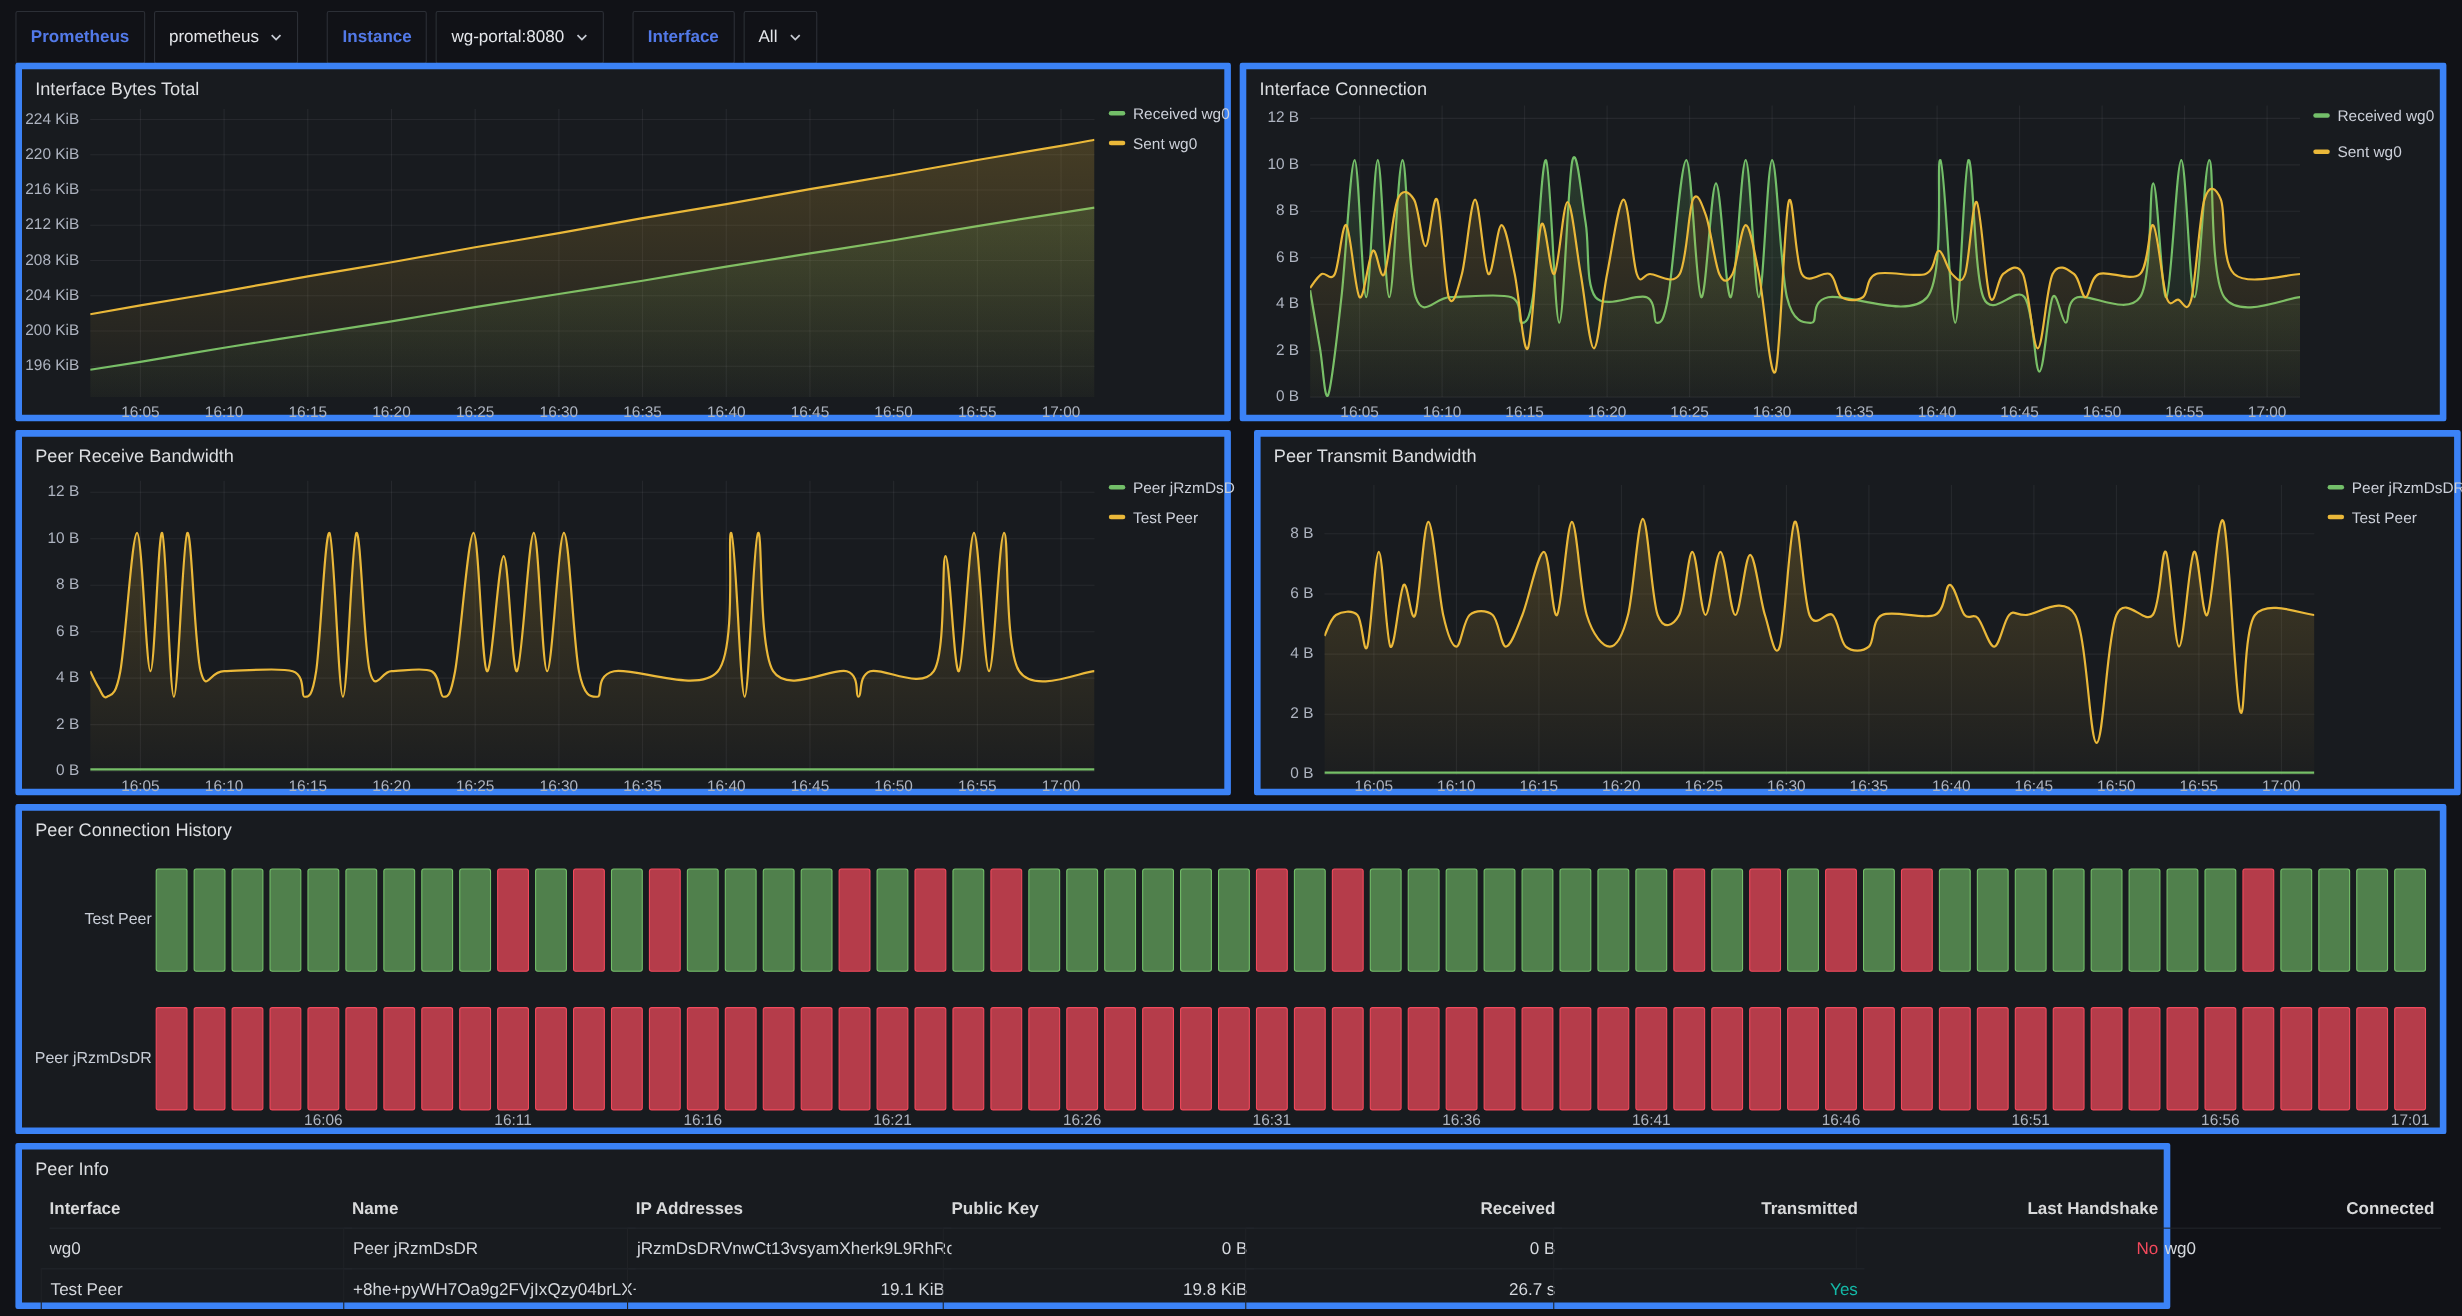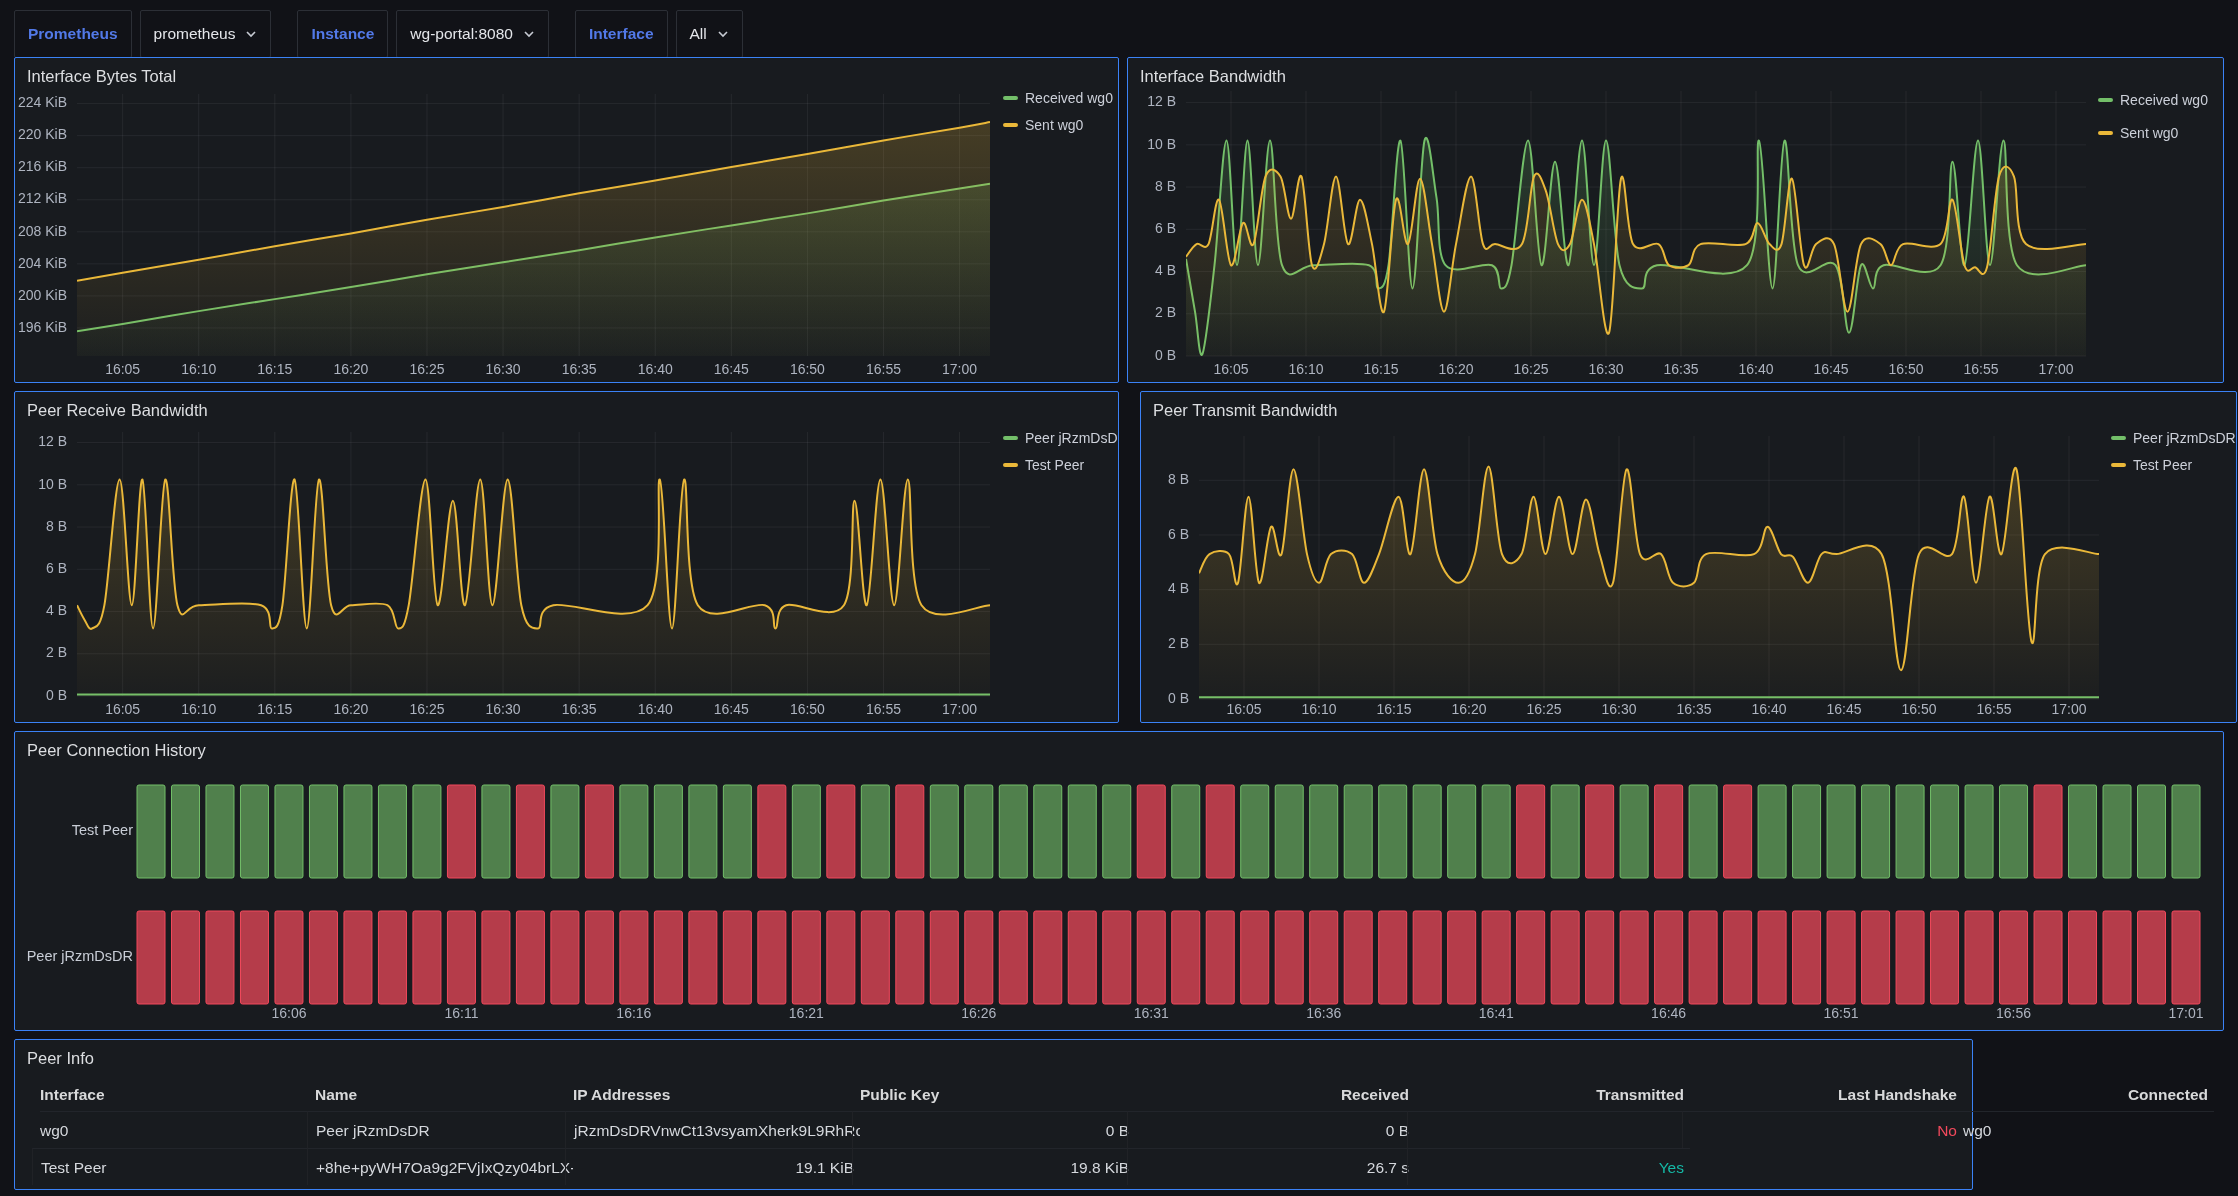--- a/index.html
+++ b/index.html
@@ -11,21 +11,21 @@
   
   .toolbar{position:absolute;left:14px;top:10px;display:flex;gap:26px;}
   .filter{display:flex;gap:8px;}
   .chip{height:48px;box-sizing:border-box;display:flex;align-items:center;
     padding:0 13px;border:1px solid #2C2F36;border-radius:2px;background:#111217;
     font-size:15.5px;white-space:nowrap;}
   .chip.label{color:#5279E8;font-weight:600;}
   .chip.value{color:#E4E6EA;font-weight:500;gap:10px;}
   .caret{width:12px;height:8px;display:block;}
   
-  .panel{position:absolute;background:#181B1F;border:1px solid #3b82f6;
+  .panel{position:absolute;background:#181B1F;border:6px solid #3b82f6;
     border-radius:2px;box-sizing:border-box;}
   .panel-title{position:absolute;left:12px;top:9px;margin:0;z-index:2;
     font-size:16.5px;font-weight:500;color:#DCDEE1;}
   .canvas{position:absolute;left:0;top:0;}
   
   .tablegrid{position:absolute;left:0;right:0;top:38px;padding-left:25px;
     display:grid;grid-template-columns:275px 258px 287px 275px 280px 275px 273px 251px;
     font-size:15.5px;}
   .tcell{height:37px;line-height:37px;white-space:nowrap;overflow:hidden;
     box-sizing:border-box;padding-right:6px;}
@@ -144,21 +144,21 @@
           <g>
             <rect x="988" y="65" width="15" height="4" rx="2" fill="#EAB839"></rect>
             <text x="1010" y="72" fill="#CCD0D9">Sent wg0</text>
           </g>
         </g>
       </svg>
     </div>
 </section>
 
 <section class="panel" style="left:1127px;top:57px;width:1097px;height:326px;">
-  <h2 class="panel-title">Interface Bandwidth</h2>
+  <h2 class="panel-title">Interface Connection</h2>
   <div id="chart-1">
       <svg class="canvas" width="1095" height="324">
         <defs>
           <clipPath id="clip1">
             <rect x="58" y="33" width="900" height="265"></rect>
           </clipPath>
           <linearGradient id="grad1-0" x1="0" y1="33" x2="0" y2="298" gradientUnits="userSpaceOnUse">
             <stop offset="0" stop-color="#73BF69" stop-opacity="0.24"></stop>
             <stop offset="1" stop-color="#73BF69" stop-opacity="0.02"></stop>
           </linearGradient>

